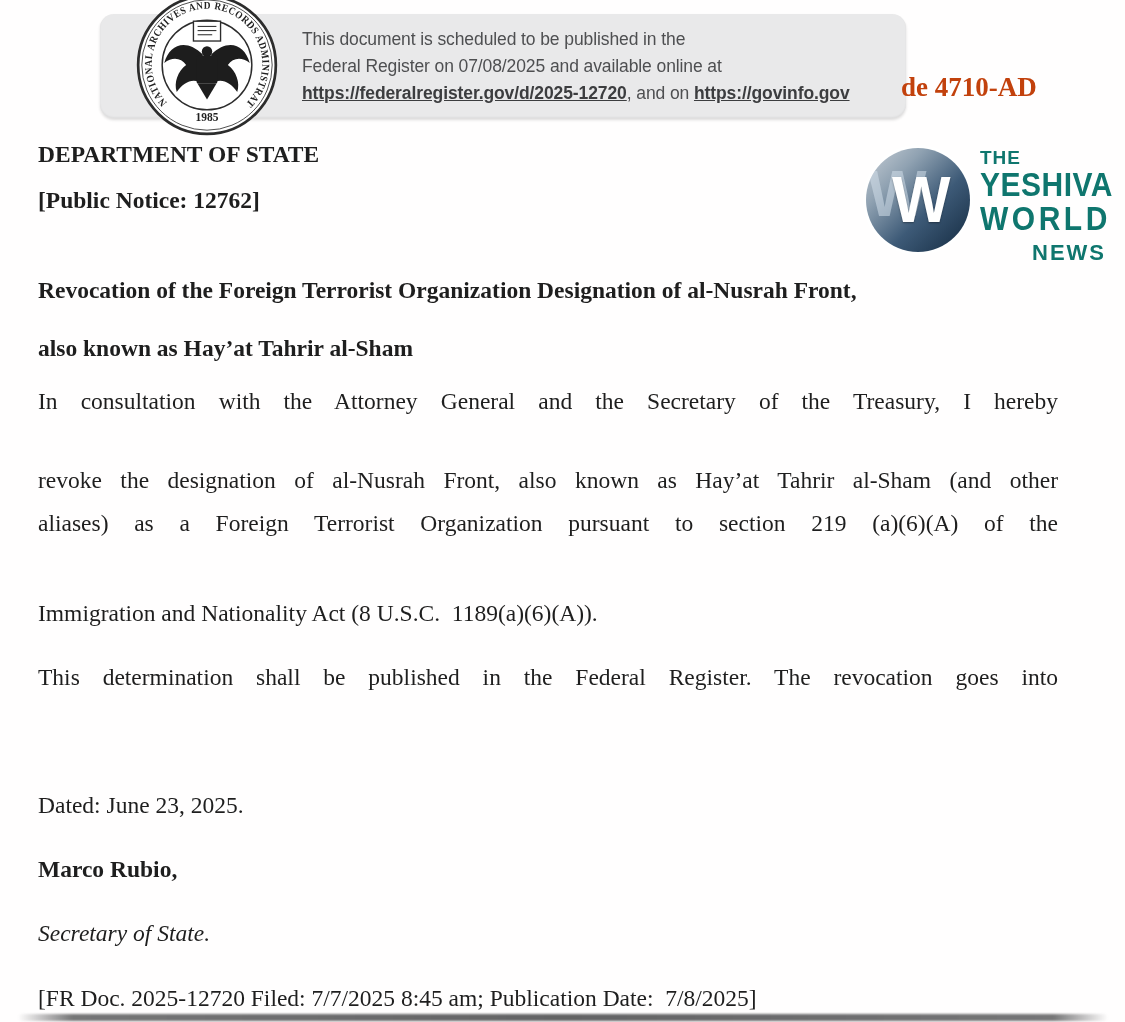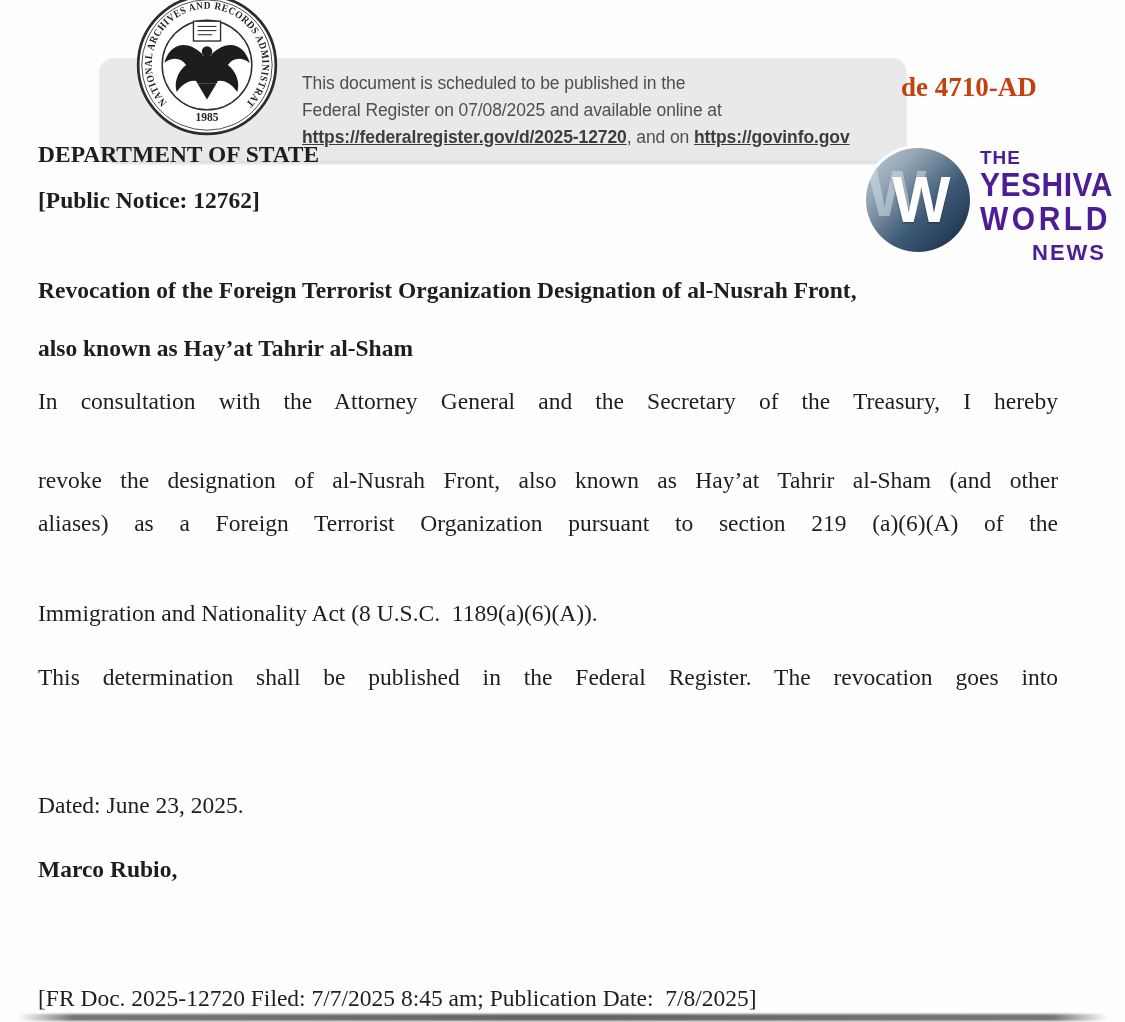--- a/index.html
+++ b/index.html
@@ -6,21 +6,20 @@
   .page{
     position:relative;width:1125px;height:1022px;background:#fffefe;
     overflow:hidden;font-family:"Liberation Serif",serif;color:#1e1e1e;
   }
 
   
   .banner{
     position:absolute;left:100px;top:14px;width:806px;height:104px;
     background:#e9e9ea;border-radius:14px;
     box-shadow:0 2px 3px rgba(0,0,0,.14), inset 0 -1px 2px rgba(0,0,0,.05);
-    margin-top:44px;
   }
   .banner-text{
     position:absolute;left:202px;top:12px;width:590px;
     font-family:"Liberation Sans",sans-serif;font-size:17.5px;line-height:27px;
     color:#4e4f51;letter-spacing:-.1px;
   }
   .banner-text .lnk{font-weight:bold;text-decoration:underline;color:#3c3d3f;cursor:pointer;}
 
   
   .seal{position:absolute;left:134px;top:-8px;width:146px;height:146px;}
@@ -38,21 +37,21 @@
     background:linear-gradient(135deg,#c9d0d7 0%,#90a2b2 28%,#3d5a77 60%,#13293f 100%);
     overflow:hidden;box-shadow:0 0 0 3px #fff;
   }
   .logo-circle .w{
     position:absolute;font-family:"Liberation Sans",sans-serif;font-weight:bold;
     font-size:62px;line-height:60px;transform:scaleY(1.06);
   }
   .w-back{left:2px;top:16px;color:rgba(210,222,233,.55);}
   .w-front{left:26px;top:22px;color:#fff;text-shadow:0 1px 2px rgba(0,0,0,.35);}
   .logo-text{
-    position:absolute;left:120px;top:8px;width:126px;color:#4c1d95;
+    position:absolute;left:120px;top:8px;width:126px;color:#0f766e;
     font-family:"Liberation Sans",sans-serif;font-weight:bold;line-height:1;
   }
   .logo-the{font-size:19px;letter-spacing:1px;}
   .logo-yeshiva{font-size:30px;letter-spacing:.5px;margin-top:3px;transform:scaleY(1.08);}
   .logo-world{font-size:30px;letter-spacing:3.5px;margin-top:4px;transform:scaleY(1.08);}
   .logo-news{font-size:22px;letter-spacing:2px;margin-top:8px;text-align:right;}
 
   
   .l{position:absolute;left:38px;font-size:23.5px;white-space:pre-wrap;color:#1e1e1e;}
   .b{font-weight:bold;}
@@ -130,16 +129,17 @@
 
   <div class="l jline" style="top:388px;">In consultation with the Attorney General and the Secretary of the Treasury, I hereby</div>
   <div class="l jline" style="top:467px;">revoke the designation of al-Nusrah Front, also known as Hay’at Tahrir al-Sham (and other</div>
   <div class="l jline" style="top:510px;">aliases) as a Foreign Terrorist Organization pursuant to section 219 (a)(6)(A) of the</div>
   <div class="l" style="top:600px;">Immigration and Nationality Act (8 U.S.C.  1189(a)(6)(A)).</div>
 
   <div class="l jline" style="top:664px;">This determination shall be published in the Federal Register.  The revocation goes into</div>
 
   <div class="l" style="top:792px;">Dated: June 23, 2025.</div>
   <div class="l b" style="top:856px;">Marco Rubio,</div>
+  <div class="l i" style="top:920px;">Secretary of State.</div>
   <div class="l" style="top:985px;">[FR Doc. 2025-12720 Filed: 7/7/2025 8:45 am; Publication Date:  7/8/2025]</div>
 
   <div class="bottom-strip"></div>
 </div>
 
 </body></html>

